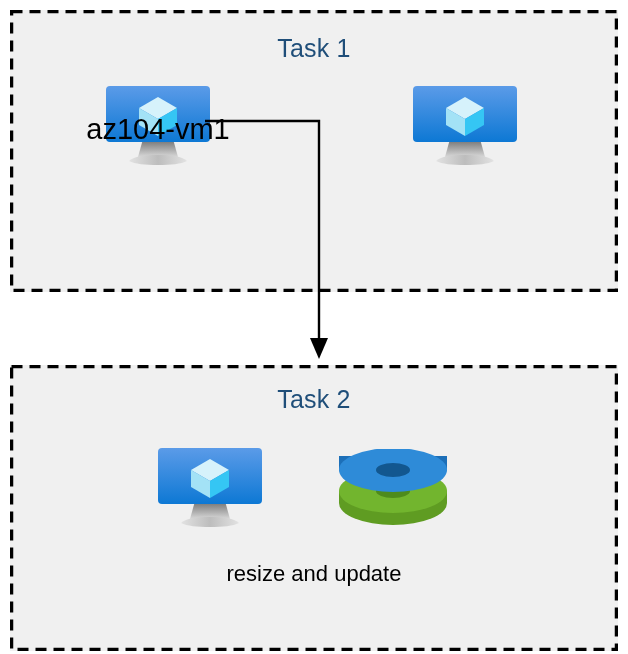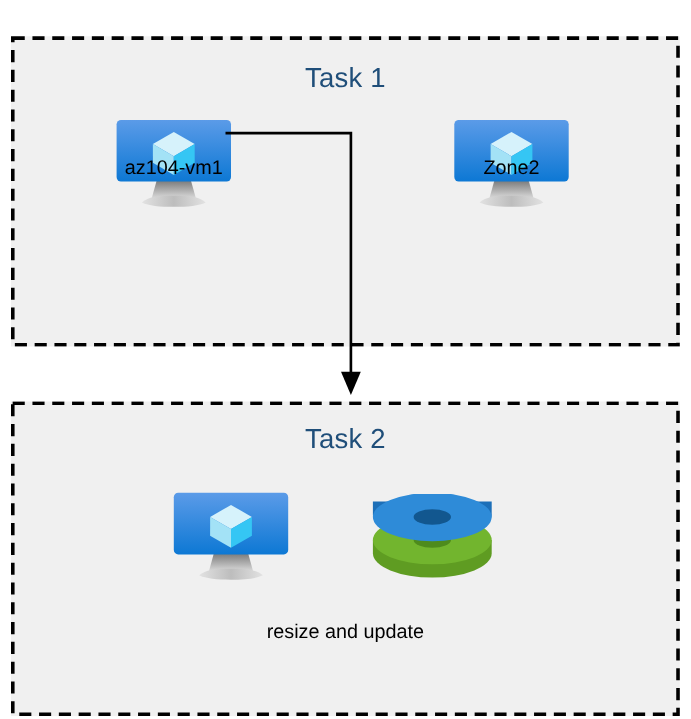--- a/index.html
+++ b/index.html
@@ -25,21 +25,21 @@
   .task-box {
     position: absolute;
     background: #f0f0f0;
     box-sizing: border-box;
   }
   .task-box-border {
     position: absolute;
     left: 0; top: 0; right: 0; bottom: 0;
     pointer-events: none;
   }
-  #task1-box { left: 10px;  top: 10px;  width: 608px; height: 282px; margin-top: 23px; }
+  #task1-box { left: 10px;  top: 10px;  width: 608px; height: 282px; }
   #task2-box { left: 10px;  top: 365px; width: 608px; height: 286px; }
 
   .task-title {
     position: absolute;
     width: 100%;
     text-align: center;
     color: #1F4E79;
     font-size: 25px;
     line-height: 30px;
     letter-spacing: 0.2px;
@@ -49,21 +49,21 @@
   #task2-title { top: 19px; }
 
   
   .vm-icon {
     position: absolute;
   }
   .vm-caption {
     position: absolute;
     text-align: center;
     color: #000000;
-    font-size: 18px;
+    font-size: 29px;
     line-height: 33px;
     white-space: nowrap;
   }
   .caption-line { display: block; }
 
   
   .disks-icon { position: absolute; }
 
   
   #connector {
@@ -72,21 +72,21 @@
     width: 628px;
     height: 654px;
     pointer-events: none;
   }
 
   .note-caption {
     position: absolute;
     width: 100%;
     text-align: center;
     color: #000000;
-    font-size: 18px;
+    font-size: 22px;
     line-height: 34px;
     white-space: nowrap;
   }
 </style>
 </head>
 <body>
 
 <div id="canvas">
 
   <div class="task-box" id="task1-box">
@@ -150,21 +150,20 @@
         <rect x="3" y="1" width="104" height="56" rx="4" ry="4" fill="url(#scr2)"></rect>
         <g>
           <path d="M55 12 L74 23 L55 34 L36 23 Z" fill="#D6F2FB"></path>
           <path d="M36 23 L55 34 L55 51 L36 40 Z" fill="#A3E2F6"></path>
           <path d="M74 23 L55 34 L55 51 L74 40 Z" fill="#35C6F4"></path>
         </g>
       </svg>
     </div>
 
     <div class="vm-caption" style="left:350px; top:103px; width:210px;">
-      <span class="caption-line">Zone2</span>
     </div>
   </div>
 
   <div class="task-box" id="task2-box">
     <svg class="task-box-border" width="608" height="286" viewBox="0 0 608 286">
       <rect x="1.5" y="1.5" width="605" height="283" fill="none" stroke="#000000" stroke-width="3.5" stroke-dasharray="11 7"></rect>
     </svg>
 
     <div class="task-title" id="task2-title">Task 2</div>
 

